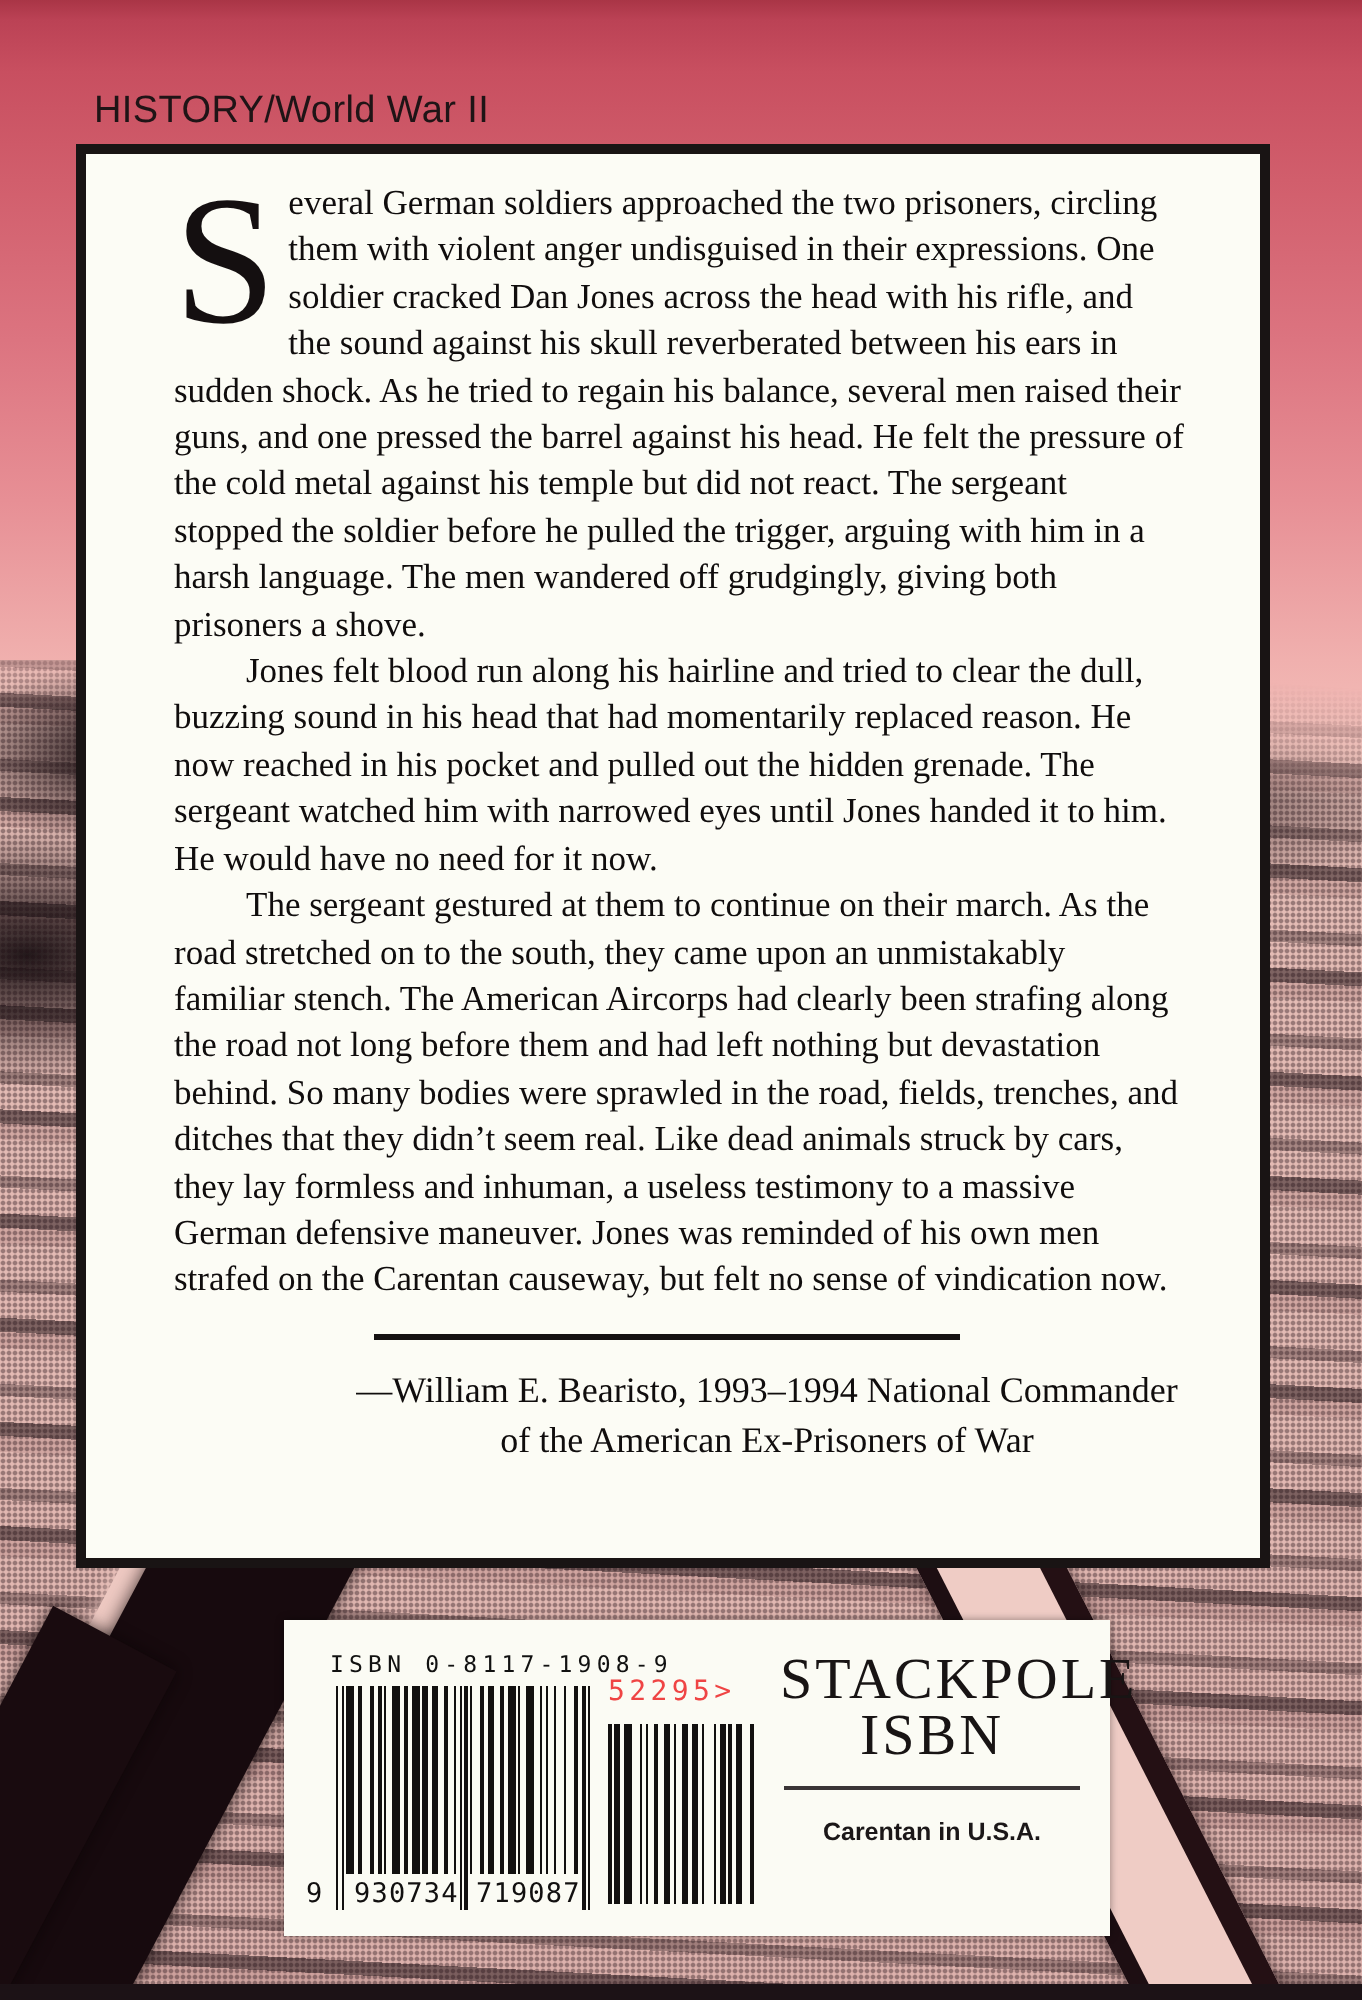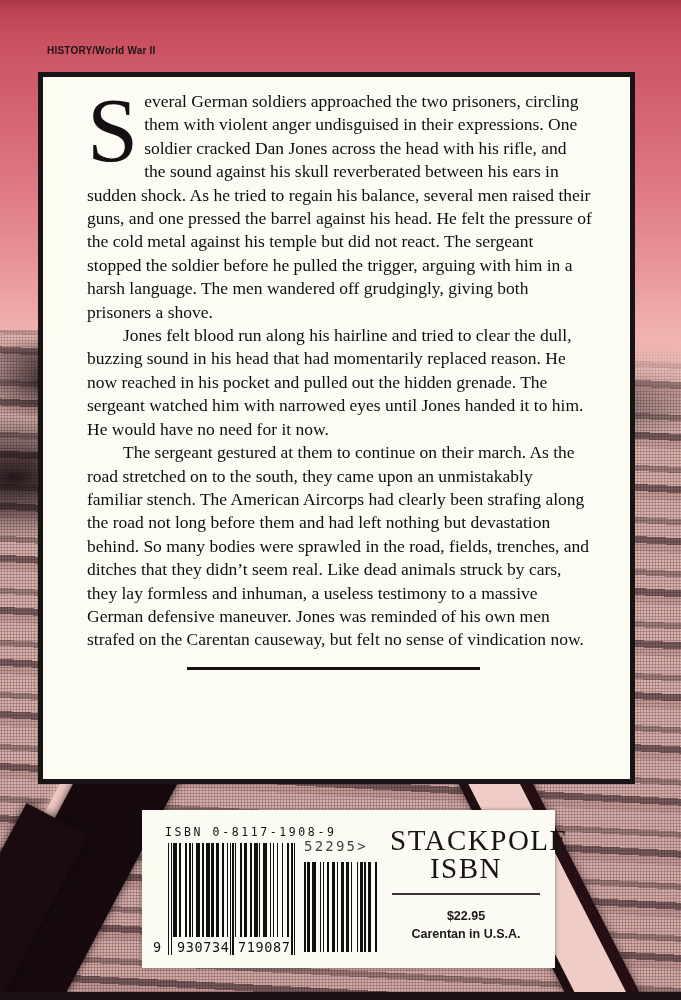--- a/index.html
+++ b/index.html
@@ -39,21 +39,21 @@
     transform:rotate(28deg);box-shadow:0 0 9px rgba(10,4,6,.75);}
   #rail-corner-dark{left:-55px;top:470px;width:70px;height:330px;background:#190b0f;
     transform:rotate(28deg);box-shadow:0 0 8px rgba(10,4,6,.7);}
   #rail-right-light{left:575px;top:395px;width:46px;height:560px;background:#efccc5;
     border-left:9px solid #1d0e12;border-right:12px solid #241014;transform:rotate(-27deg);
     box-shadow:0 0 8px rgba(20,8,10,.5);}
   
   #category{
     position:absolute;left:47px;top:45px;
     font-family:"Liberation Sans","DejaVu Sans",sans-serif;
-    font-size:10px;font-weight:700;letter-spacing:.2px;color:#1f1416;
+    font-size:19px;font-weight:400;letter-spacing:.2px;color:#1f1416;
   }
   
   #panel{
     position:absolute;left:38px;top:72px;width:597px;height:712px;
     box-sizing:border-box;border:5px solid #191414;background:#fcfcf5;
     padding:13px 38px 0 44px;color:#100d0d;
   }
   #panel p{margin:0;font-size:17.5px;line-height:23.4px;text-align:left;}
   #panel p.indent{text-indent:36px;}
   #dropcap{
@@ -76,21 +76,21 @@
   #ean{position:absolute;left:26px;top:33px;width:128px;height:114px;}
   #ean .bar,#addon-bars .bar{position:absolute;top:0;background:#121010;}
   .ean-digit{
     position:absolute;top:96px;font-family:"DejaVu Sans Mono","Liberation Mono",monospace;
     font-size:13.5px;letter-spacing:.6px;color:#121010;background:#fbfbf4;padding:0 1px;white-space:nowrap;
   }
   #ean-d0{left:-16px;} #ean-d1{left:8px;} #ean-d2{left:69px;}
   #addon{position:absolute;left:162px;top:28px;width:78px;height:116px;}
   #addon-label{
     font-family:"DejaVu Sans Mono","Liberation Mono",monospace;
-    font-size:14px;letter-spacing:2.2px;color:#404040;white-space:nowrap;
+    font-size:14px;letter-spacing:2.2px;color:#ef4444;white-space:nowrap;
   }
   #addon-bars{position:absolute;left:0;top:24px;width:78px;height:90px;}
   #publisher{position:absolute;left:248px;top:16px;width:152px;text-align:center;color:#181414;}
   #publisher-name1,#publisher-name2{
     font-family:"Liberation Serif","DejaVu Serif",serif;
     font-size:29px;letter-spacing:1.5px;line-height:28px;
   }
   #publisher-rule{border:0;height:2px;background:#3a3436;width:148px;margin:11px auto 12px auto;}
   #price,#printed{
     font-family:"Liberation Sans","DejaVu Sans",sans-serif;
@@ -109,20 +109,24 @@
     <div class="rail" id="rail-right-light"></div>
   </div>
 
   <div id="category">HISTORY/World War II</div>
 
   <div id="panel">
     <p><span id="dropcap">S</span><span>everal German soldiers approached the two prisoners, circling them with violent anger undisguised in their expressions. One soldier cracked Dan Jones across the head with his rifle, and the sound against his skull reverberated between his ears in sudden shock. As he tried to regain his balance, several men raised their guns, and one pressed the barrel against his head. He felt the pressure of the cold metal against his temple but did not react. The sergeant stopped the soldier before he pulled the trigger, arguing with him in a harsh language. The men wandered off grudgingly, giving both prisoners a shove.</span></p>
     <p class="indent">Jones felt blood run along his hairline and tried to clear the dull, buzzing sound in his head that had momentarily replaced reason. He now reached in his pocket and pulled out the hidden grenade. The sergeant watched him with narrowed eyes until Jones handed it to him. He would have no need for it now.</p>
     <p class="indent">The sergeant gestured at them to continue on their march. As the road stretched on to the south, they came upon an unmistakably familiar stench. The American Aircorps had clearly been strafing along the road not long before them and had left nothing but devastation behind. So many bodies were sprawled in the road, fields, trenches, and ditches that they didn’t seem real. Like dead animals struck by cars, they lay formless and inhuman, a useless testimony to a massive German defensive maneuver. Jones was reminded of his own men strafed on the Carentan causeway, but felt no sense of vindication now.</p>
     <hr id="review-divider">
+    <div id="attribution">
+      <div>—William E. Bearisto, 1993–1994 National Commander</div>
+      <div>of the American Ex-Prisoners of War</div>
+    </div>
   </div>
 
   <div id="barcode-panel">
     <div id="isbn-label">ISBN 0-8117-1908-9</div>
     <div id="ean">
       <span class="ean-digit" id="ean-d0">9</span>
       <span class="ean-digit" id="ean-d1">930734</span>
       <span class="ean-digit" id="ean-d2">719087</span>
     <div class="bar" style="left: 0px; width: 1.34px; height: 112px;"></div>
         <div class="bar" style="left: 2.68px; width: 1.34px; height: 112px;"></div>
@@ -173,18 +177,17 @@
           <div class="bar" style="left: 55.8px; width: 3.1px; height: 90px;"></div>
           <div class="bar" style="left: 60.45px; width: 1.55px; height: 90px;"></div>
           <div class="bar" style="left: 63.55px; width: 3.1px; height: 90px;"></div>
           <div class="bar" style="left: 71.3px; width: 1.55px; height: 90px;"></div>
         </div>
     </div>
     <div id="publisher">
       <div id="publisher-name1">STACKPOLE</div>
       <div id="publisher-name2">ISBN</div>
       <hr id="publisher-rule">
-      <div id="price">$22.95</div>
       <div id="printed">Carentan in U.S.A.</div>
     </div>
   </div>
 
 </div>
 
 </body></html>

